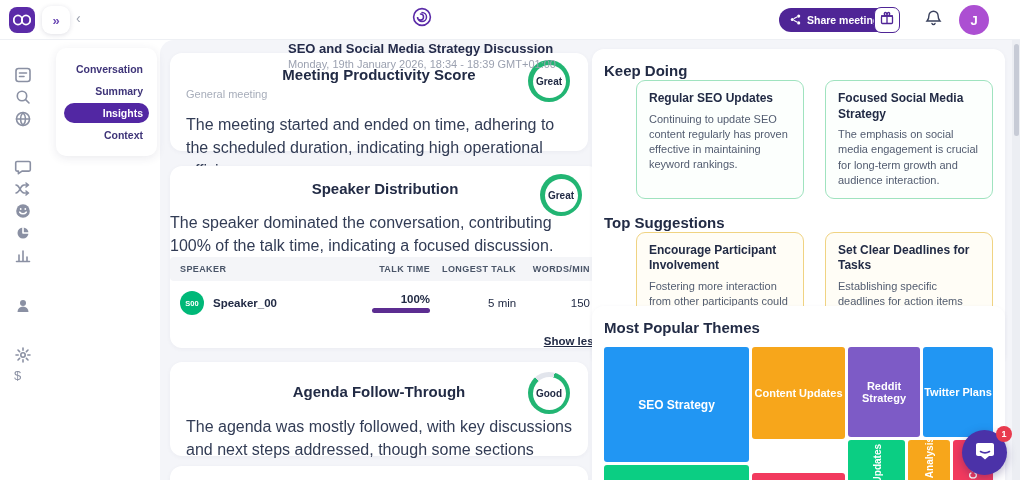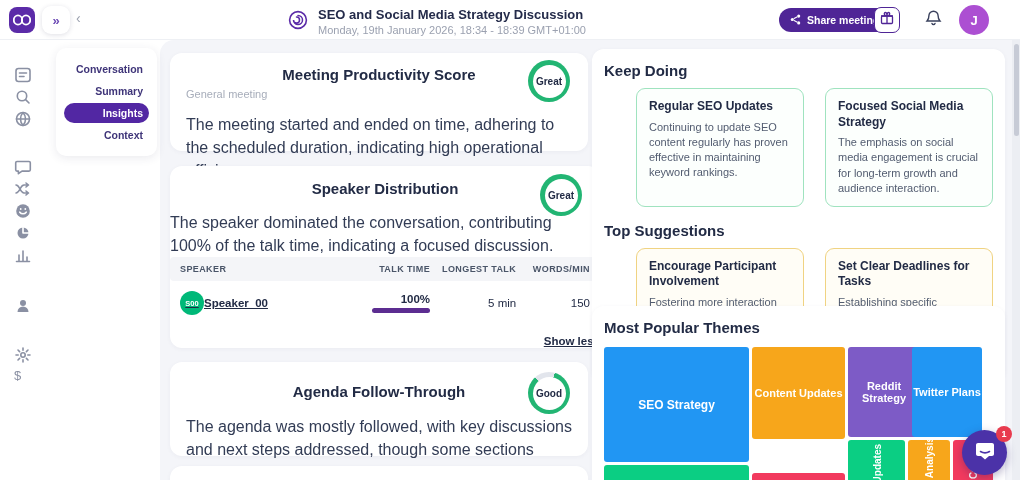--- a/index.html
+++ b/index.html
@@ -8,21 +8,21 @@
 
   
   #header { position:absolute; left:0; top:0; width:1020px; height:40px; background:#fff;
     border-bottom:1px solid #eef0f4; z-index:5; }
   .logo { position:absolute; left:9px; top:7px; width:26px; height:26px; border-radius:8px;
     background:#5b2ba8; display:flex; align-items:center; justify-content:center; }
   .collapse-btn { position:absolute; left:42px; top:6px; width:28px; height:28px; border-radius:9px;
     background:#fff; box-shadow:0 1px 5px rgba(40,40,80,.15); color:#6d4bb5; font-weight:bold;
     font-size:13px; display:flex; align-items:center; justify-content:center; cursor:pointer; }
   .back-chevron { position:absolute; left:76px; top:10px; color:#9aa0ae; font-size:14px; cursor:pointer; }
-  .meeting-head { position:absolute; left:288px; top:7px; display:flex; gap:10px; align-items:center; }
+  .meeting-head { position:absolute; left:288px; top:7px; display:flex; gap:10px; align-items:center;flex-direction:column; }
   .meeting-title { font-size:13px; font-weight:bold; color:#242b4a; }
   .meeting-sub { font-size:11px; color:#9ba1b0; margin-top:2px; }
   .share-btn { position:absolute; left:779px; top:8px; height:24px; padding:0 11px; border-radius:12px;
     background:#4f2596; color:#fff; font-size:10.5px; font-weight:bold; display:flex; gap:6px;
     align-items:center; cursor:pointer; }
   .gift-btn { position:absolute; left:874px; top:7px; width:26px; height:26px; border-radius:7px;
     background:#fff; border:1.5px solid #4f2596; display:flex; align-items:center; justify-content:center; cursor:pointer; }
   .bell-btn { position:absolute; left:925px; top:9px; cursor:pointer; }
   .avatar { position:absolute; left:959px; top:5px; width:30px; height:30px; border-radius:50%;
     background:#ac4fd2; color:#fff; font-weight:bold; font-size:13px; display:flex;
@@ -58,33 +58,33 @@
   .ring.partial { background:conic-gradient(from 318deg, #e2e5ec 0deg 58deg, #22b573 58deg 360deg); }
 
   
   .spk-table { }
   .spk-head { display:grid; grid-template-columns:42% 19% 21% 18%; background:#f4f5f8;
     border-radius:4px; padding:7px 10px; font-size:9px; font-weight:bold; letter-spacing:.4px;
     color:#4a5568; }
   .spk-head div:not(:first-child), .spk-row div.num { text-align:right; }
   .spk-row { display:grid; grid-template-columns:42% 19% 21% 18%; align-items:center;
     padding:10px 10px 4px 10px; font-size:11.5px; color:#222b45; }
-  .spk-id { display:flex; align-items:center; font-weight:bold; font-size:11.5px;text-decoration:underline; }
+  .spk-id { display:flex; align-items:center; gap:9px; font-weight:bold; font-size:11.5px; }
   .spk-avatar { width:24px; height:24px; border-radius:50%; background:#00b878; color:#fff;
     font-size:7.5px; font-weight:bold; display:flex; align-items:center; justify-content:center; }
   .talk { text-align:right; font-weight:bold; }
   .talk .bar { width:58px; height:5px; background:#5c2d91; border-radius:3px; margin:3px 0 0 auto; }
   .show-less { display:block; text-align:right; font-size:11.5px; font-weight:bold; color:#222b45;
     text-decoration:underline; margin-top:16px; cursor:pointer; }
 
   
   #right-panel { position:absolute; left:432px; top:9px; width:413px; background:#fff;
     border-radius:12px; padding:13px 12px 14px 12px; box-shadow:0 1px 4px rgba(60,60,100,.05); }
   .sec-heading { font-size:15px; font-weight:bold; color:#222b45; }
-  .mini-row { display:flex; gap:21px; margin-top:9px;padding-left:32px; }
+  .mini-row { display:flex; gap:21px; margin-top:1px;padding-left:32px; }
   .mini-card { flex:1; border-radius:9px; padding:10px 12px; }
   .mini-card.green { border:1px solid #9fe3bf; background:#fcfffd; }
   .mini-card.yellow { border:1px solid #f0d382; background:#fffdf6; }
   .mini-title { font-size:12px; font-weight:bold; color:#222b45; line-height:1.3; }
   .mini-body { font-size:11px; color:#525c70; line-height:1.38; margin-top:5px; }
   .sec2 { margin-top:15px; }
 
   
   #themes-card { left:432px; top:266px; width:413px; height:230px; padding:13px 12px; }
   #treemap { position:absolute; left:12px; top:41px; width:389px; height:230px; overflow:hidden; }
@@ -288,21 +288,21 @@
       </div>
     </div>
   </div>
 
   <div class="card" id="themes-card">
     <div class="sec-heading">Most Popular Themes</div>
     <div id="treemap">
       <div class="tm" style="left:0; top:0; width:145px; height:115px; background:#2196f3; font-size:12px;">SEO Strategy</div>
       <div class="tm" style="left:148px; top:0; width:93px; height:92px; background:#f7a61b;">Content Updates</div>
       <div class="tm" style="left:244px; top:0; width:72px; height:90px; background:#7d5bc6;">Reddit Strategy</div>
-      <div class="tm" style="left:308px; top:0; width:70px; height:90px; background:#2196f3;">Twitter Plans</div>
+      <div class="tm" style="left:319px; top:0; width:70px; height:90px; background:#2196f3;">Twitter Plans</div>
 
       <div class="tm" style="left:244px; top:93px; width:57px; height:120px; background:#0bce83;">
         <span class="vlabel" style="top:4px;">Updates</span>
       </div>
       <div class="tm" style="left:304px; top:93px; width:42px; height:120px; background:#f7a61b;">
         <span class="vlabel" style="top:-3px;">Analysis</span>
       </div>
       <div class="tm" style="left:349px; top:93px; width:40px; height:120px; background:#f23a5e;">
         <span class="vlabel" style="top:-42px;">Content Creation</span>
       </div>

